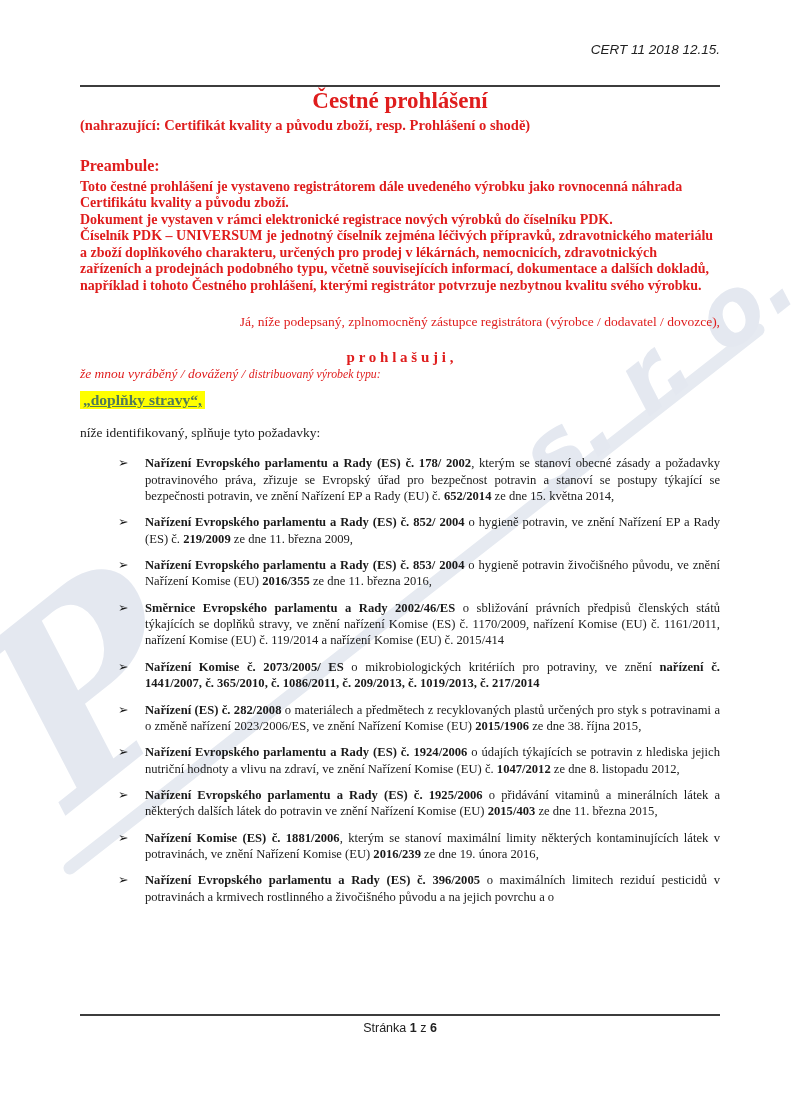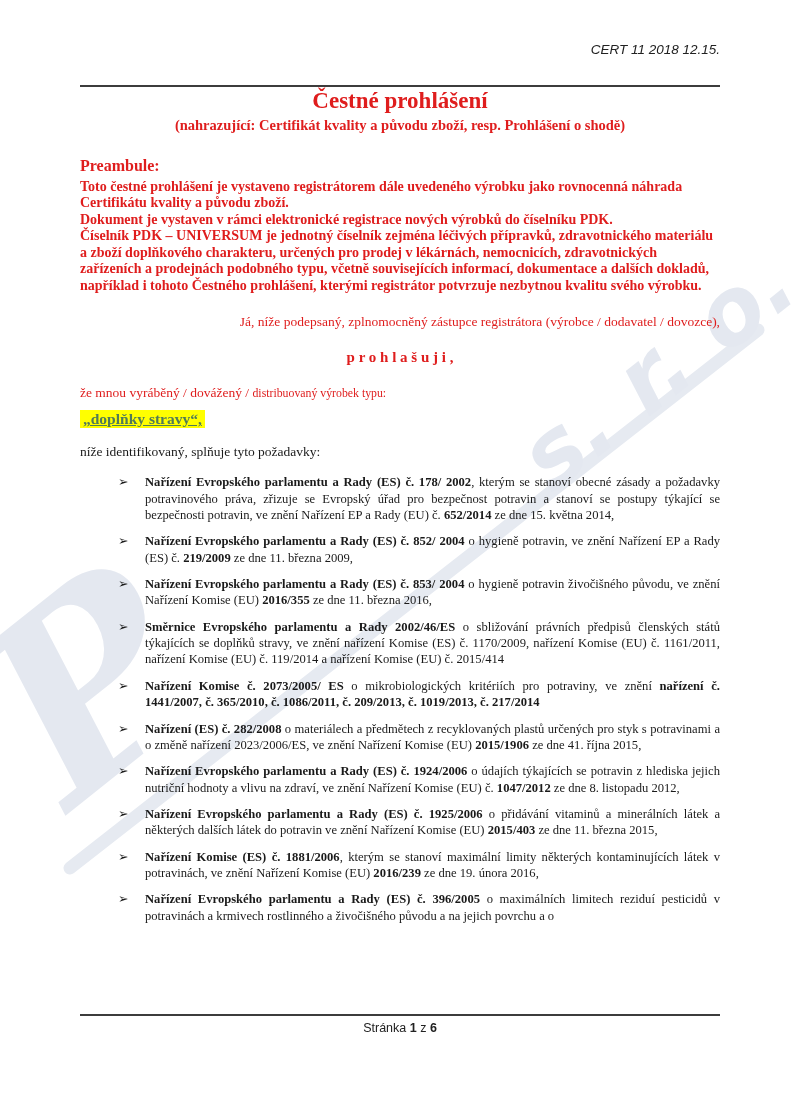--- a/index.html
+++ b/index.html
@@ -15,39 +15,39 @@
     margin-top:42px;text-align:right;
     font-family:"Liberation Sans", sans-serif;font-style:italic;
     font-size:13.5px;color:#222;
   }
   .head-rule{margin-top:28px;border-top:2px solid #3c3c3c;height:0;}
   .doc-title{
     margin-top:0;text-align:center;color:var(--red);
     font-size:23px;font-weight:bold;line-height:1.25;
   }
   .doc-subtitle{
-    text-align:center;color:var(--red);
+    color:var(--red);
     font-size:14.5px;font-weight:bold;line-height:1.3;
   }
   .preamble-heading{
     margin-top:22px;color:var(--red);font-size:16px;font-weight:bold;
   }
   .preamble-block{margin-top:4px;}
   .pre-para{
     margin:0;color:var(--red);font-weight:bold;
     font-size:14px;line-height:1.18;text-align:left;
   }
   .intro-line{
     margin-top:20px;text-align:right;color:var(--red);font-size:13.5px;
   }
   .verb-line{
     margin-top:19px;text-align:center;color:var(--red);
     font-size:15px;font-weight:bold;
   }
-  .product-line{margin-top:19px;color:var(--red);font-size:13.5px;}
+  .product-line{color:var(--red);font-size:13.5px;font-style:italic;}
   .product-line .small{font-size:11.8px;}
   .highlight-row{margin-top:9px;text-align:left;}
   .highlight-text{
     display:inline-block;background:var(--highlight);color:var(--green);
     font-size:15.5px;font-weight:bold;text-decoration:underline;
     padding:0 3px;
   }
   .follow-line{margin-top:16px;font-size:13.5px;color:#1a1a1a;}
   .req-list{margin-top:14px;}
   .req-item{display:flex;margin-bottom:10px;}
@@ -123,21 +123,21 @@
         <div class="req-item">
           <span class="req-marker">➢</span>
           <div class="req-text"><span class="b">Směrnice Evropského parlamentu a Rady 2002/46/ES</span><span> o sbližování právních předpisů členských států týkajících se doplňků stravy, ve znění nařízení Komise (ES) č. 1170/2009, nařízení Komise (EU) č. 1161/2011, nařízení Komise (EU) č. 119/2014 a nařízení Komise (EU) č. 2015/414</span></div>
         </div>
         <div class="req-item">
           <span class="req-marker">➢</span>
           <div class="req-text"><span class="b">Nařízení Komise č. 2073/2005/ ES</span><span> o mikrobiologických kritériích pro potraviny, ve znění </span><span class="b">nařízení č. 1441/2007, č. 365/2010, č. 1086/2011, č. 209/2013, č. 1019/2013, č. 217/2014</span></div>
         </div>
         <div class="req-item">
           <span class="req-marker">➢</span>
-          <div class="req-text"><span class="b">Nařízení (ES) č. 282/2008</span><span> o materiálech a předmětech z recyklovaných plastů určených pro styk s potravinami a o změně nařízení 2023/2006/ES, ve znění Nařízení Komise (EU) </span><span class="b">2015/1906</span><span> ze dne 41. října 2015,</span></div>
+          <div class="req-text"><span class="b">Nařízení (ES) č. 282/2008</span><span> o materiálech a předmětech z recyklovaných plastů určených pro styk s potravinami a o změně nařízení 2023/2006/ES, ve znění Nařízení Komise (EU) </span><span class="b">2015/1906</span><span> ze dne 38. října 2015,</span></div>
         </div>
         <div class="req-item">
           <span class="req-marker">➢</span>
           <div class="req-text"><span class="b">Nařízení Evropského parlamentu a Rady (ES) č. 1924/2006</span><span>  o údajích týkajících se potravin z hlediska jejich nutriční hodnoty a vlivu na zdraví, ve znění Nařízení Komise (EU) č. </span><span class="b">1047/2012</span><span> ze dne 8. listopadu 2012,</span></div>
         </div>
         <div class="req-item">
           <span class="req-marker">➢</span>
           <div class="req-text"><span class="b">Nařízení Evropského parlamentu a Rady (ES) č. 1925/2006</span><span>  o přidávání vitaminů a minerálních látek a některých dalších látek do potravin ve znění Nařízení Komise (EU) </span><span class="b">2015/403</span><span> ze dne 11. března 2015,</span></div>
         </div>
         <div class="req-item">

